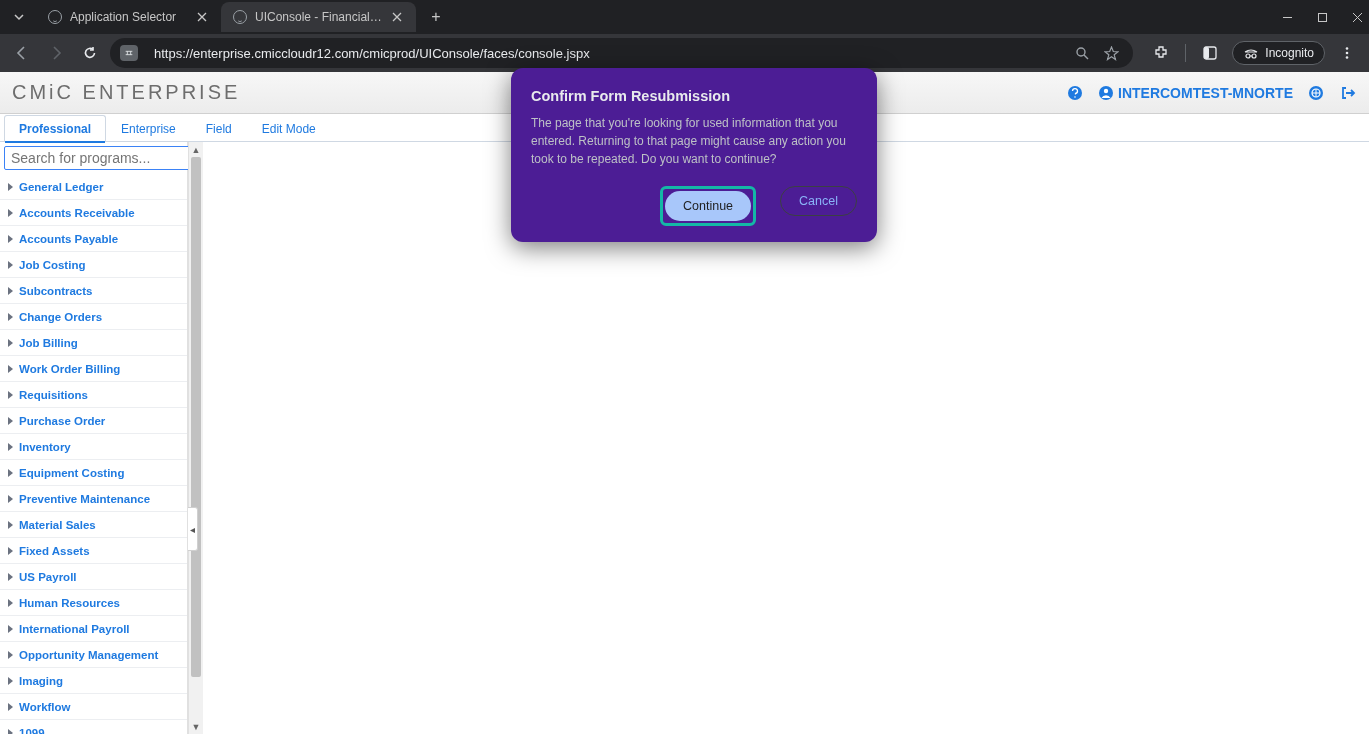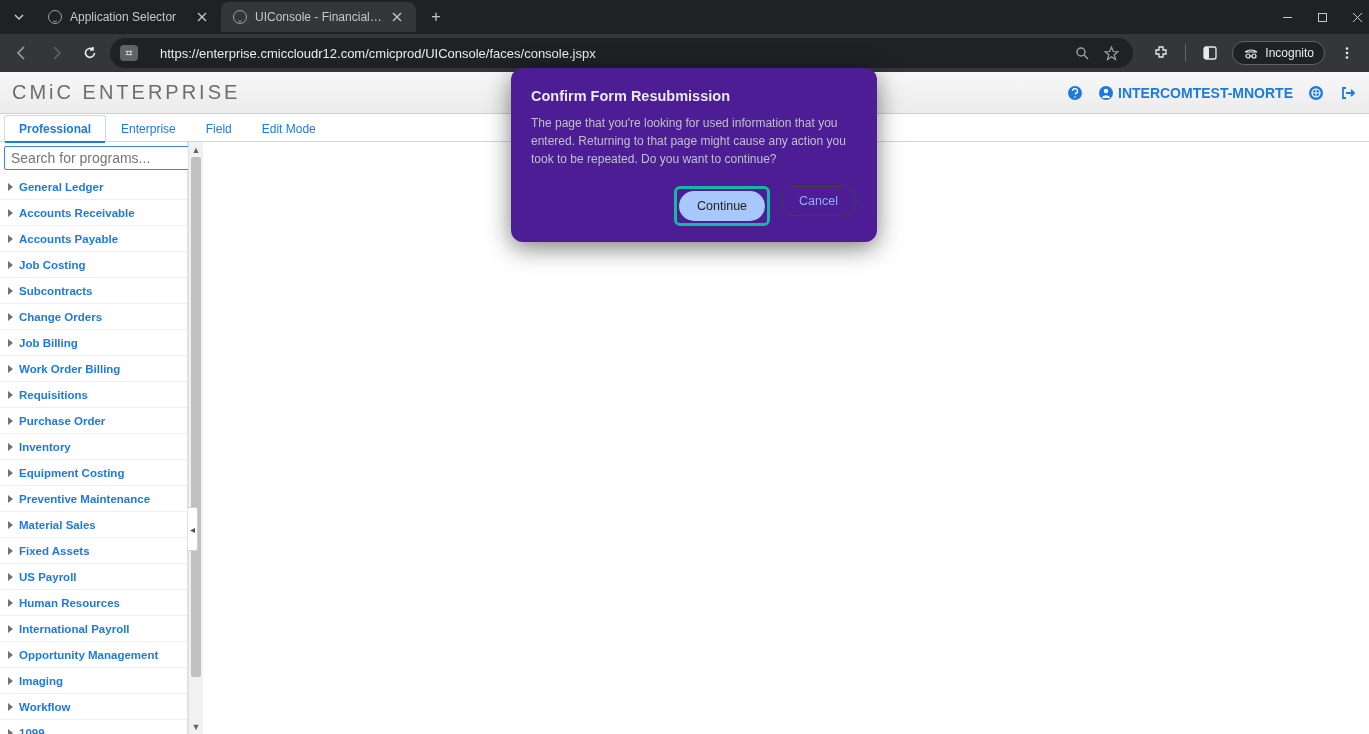--- a/index.html
+++ b/index.html
@@ -14,21 +14,21 @@
   .tab .favicon::before { content:""; position:absolute; width:4px; height:6px; border:1.5px solid #9aa0a6; border-top:none; border-left:none; border-right:none; border-radius:0 0 4px 4px; left:4px; bottom:1px;}
   .tab .title { flex:1; white-space:nowrap; overflow:hidden; text-overflow:ellipsis; }
   .tab .close { width:14px; height:14px; color:#c7c7c7; margin-left:6px; cursor:pointer; display:flex; align-items:center; justify-content:center;}
   .newtab { width:24px; height:24px; display:flex; align-items:center; justify-content:center; color:#c7c7c7; margin-left:8px; cursor:pointer; font-size:16px;}
   .window-controls { position:absolute; right:6px; top:0; height:34px; display:flex; align-items:center; gap:24px; color:#c7c7c7;}
   .window-controls span { cursor:pointer; font-size:11px; }
 
   .toolbar { height: 38px; background: #35363a; display:flex; align-items:center; padding:0 8px; gap:6px;}
   .tbtn { width:28px; height:28px; display:flex; align-items:center; justify-content:center; border-radius:50%; color:#9aa0a6; cursor:pointer;}
   .tbtn.enabled { color:#e8eaed; }
-  .addr { flex:1; height:30px; background:#202124; border-radius:15px; display:flex; align-items:center; padding:0 10px; color:#e8eaed; font-size:13px; gap:22px;}
+  .addr { flex:1; height:30px; background:#202124; border-radius:15px; display:flex; align-items:center; padding:0 10px; color:#e8eaed; font-size:13px; gap:16px;}
   .site-chip { background:#5f6368; color:#e8eaed; font-size:10px; padding:2px 4px; border-radius:4px; font-weight:600; display:flex; align-items:center; justify-content:center; width:18px; height:16px;}
   .addr .url { flex:1; white-space:nowrap; overflow:hidden; }
   .addr-icons { display:flex; align-items:center; gap:14px; color:#9aa0a6; margin-left:6px; margin-right:4px;}
   .right-tools { display:flex; align-items:center; gap:8px; margin-left:8px; color:#e8eaed;}
   .divider-v { width:1px; height:18px; background:#5f6368; margin:0 2px;}
   .incognito-chip { display:flex; align-items:center; gap:6px; background:#202124; border-radius:14px; padding:4px 10px; font-size:12px; color:#e8eaed; border:1px solid #5f6368;}
 
   
   .page { position:absolute; top:72px; left:0; width:1369px; height:662px; background:#fff; }
   .page-header { height:42px; background:linear-gradient(#f7f7f7,#ececec); border-bottom:1px solid #d0d0d0; display:flex; align-items:center; padding:0 12px; justify-content:space-between;}
@@ -55,21 +55,21 @@
   .scroll-up, .scroll-down { position:absolute; left:0; right:0; height:15px; display:flex; align-items:center; justify-content:center; color:#666; font-size:9px;}
   .scroll-up{top:0;} .scroll-down{bottom:0;}
   .collapse-handle { position:absolute; left:188px; top:435px; width:10px; height:44px; background:#fff; border:1px solid #d0d0d0; border-left:none; border-radius:0 3px 3px 0; display:flex; align-items:center; justify-content:center; cursor:pointer; color:#555; font-size:10px;}
 
   .main { flex:1; background:#fff; }
 
   
   .dialog-overlay { position:absolute; top:68px; left:511px; width:366px; background:#4c1d95; border-radius:12px; box-shadow:0 6px 24px rgba(0,0,0,.5); padding:20px 20px 16px 20px; color:#e8eaed; z-index:100;}
   .dialog-title { font-size:14.5px; font-weight:600; margin-bottom:10px;}
   .dialog-body { font-size:12px; color:#bdc1c6; line-height:1.5; margin-bottom:18px;}
-  .dialog-actions { display:flex; justify-content:flex-end; gap:10px;text-align:center;}
+  .dialog-actions { display:flex; justify-content:flex-end; gap:24px;text-align:center;}
   .dbtn { height:30px; padding:0 18px; border-radius:16px; font-size:12.5px; display:flex; align-items:center; justify-content:center; cursor:pointer; border:1px solid #3c4043; color:#8ab4f8; background:transparent;}
   .dbtn.primary { background:#a8c7fa; color:#1f1f1f; border:none;}
   .highlight-ring { border:3px solid #14b8a6; border-radius:6px; padding:2px;}
 
   svg { display:block; }
 </style>
 </head>
 <body>
 
 <div class="tab-strip">

